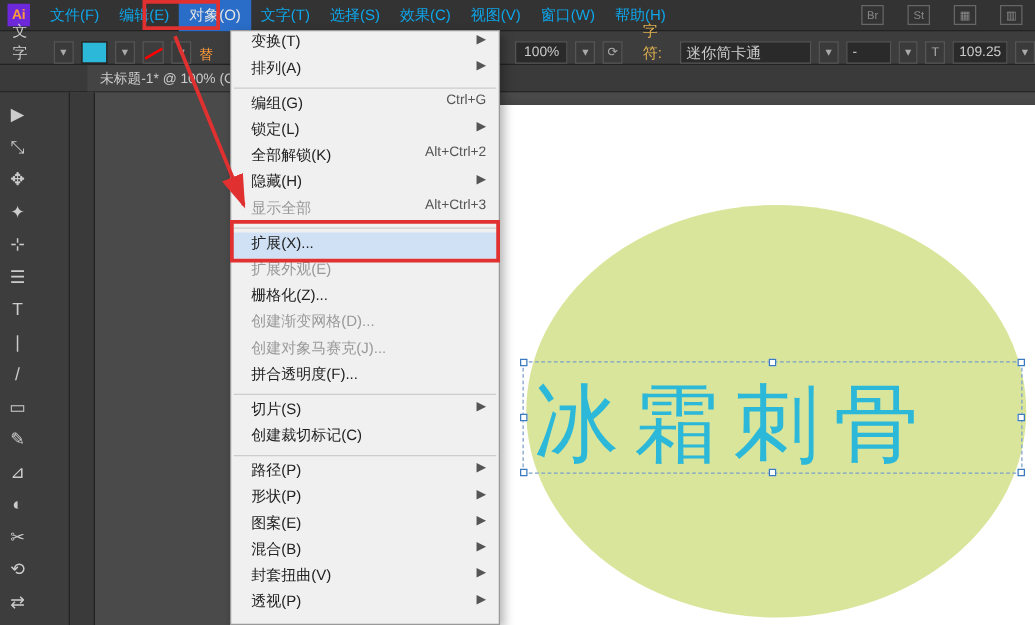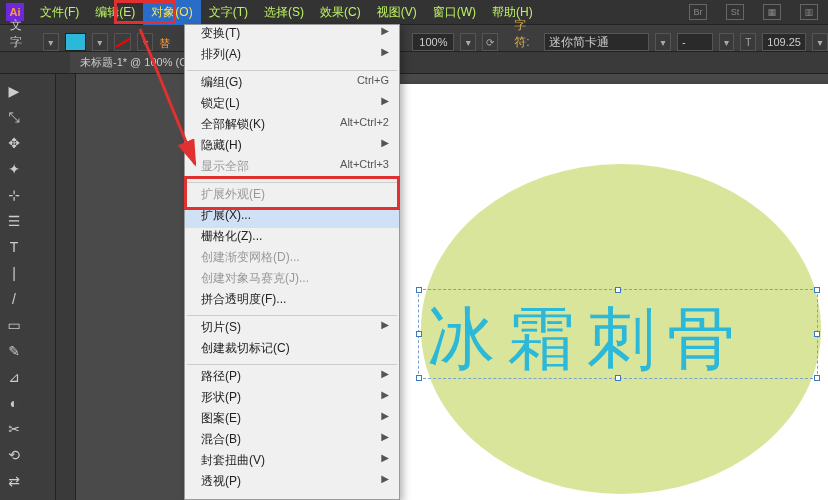--- a/index.html
+++ b/index.html
@@ -1,20 +1,20 @@
 <!DOCTYPE html>
 <html><head>
 <meta charset="utf-8">
 <style>
 *{margin:0;padding:0;box-sizing:border-box;font-family:"Microsoft YaHei",SimSun,sans-serif;font-size:12px;user-select:none}
 body{width:828px;height:500px;background:#4a4a4a;overflow:hidden;position:relative}
 .menubar{height:24px;background:#333;display:flex;align-items:center;padding-left:6px}
 .ai-logo{width:18px;height:18px;background:#6d28d9;display:flex;align-items:center;justify-content:center;color:#ff9a3a;font-size:11px;font-weight:bold;margin-right:8px}
-.menu-item{color:#bef264;padding:4px 8px;cursor:default}
-.menu-item.active{background:#2a6dc8;color:#fde047}
+.menu-item{color:#0ea5e9;padding:4px 8px;cursor:default}
+.menu-item.active{background:#2a6dc8;color:#e5e5e5}
 .menu-right{margin-left:auto;display:flex;gap:19px;padding-right:10px}
 .menu-right-icon{width:18px;height:16px;border:1px solid #666;display:flex;align-items:center;justify-content:center;color:#888;font-size:9px}
 .toolbar{height:28px;background:#3d3d3d;display:flex;align-items:flex-end;padding-left:10px;gap:6px;border-top:1px solid #222;border-bottom:1px solid #222}
 .toolbar-label{color:#ccc;margin-right:6px}
 .color-swatch{width:24px;height:18px;background:linear-gradient(#2bb8d9,#2bb8d9);border:1px solid #222}
 .toolbar-btn{width:18px;height:18px;border:1px solid #555;background:#3a3a3a;display:flex;align-items:center;justify-content:center;color:#aaa;font-size:10px}
 .diag-line{width:20px;height:18px;position:relative;border:1px solid #555}
 .diag-line::after{content:"";position:absolute;top:50%;left:0;right:0;height:2px;background:red;transform:rotate(-30deg)}
 .replace-text{color:#ff9a3a;font-size:11px}
 .zoom-box{width:48px;height:18px;background:#2a2a2a;border:1px solid #555;color:#ccc;text-align:center;line-height:16px;font-size:11px}
@@ -157,25 +157,25 @@
     </div>
     <div class="dd-item">
       <span>隐藏(H)</span>
       <span class="arrow">▶</span>
     </div>
     <div class="dd-item disabled">
       <span>显示全部</span>
       <span class="shortcut">Alt+Ctrl+3</span>
     </div>
     <div class="dd-sep"></div>
-    <div class="dd-item disabled">
-      <span>扩展外观(E)</span>
-    </div>
     <div class="dd-item hover">
       <span>扩展(X)...</span>
+    </div>
+    <div class="dd-item disabled">
+      <span>扩展外观(E)</span>
     </div>
     <div class="dd-item">
       <span>栅格化(Z)...</span>
     </div>
     <div class="dd-item disabled">
       <span>创建渐变网格(D)...</span>
     </div>
     <div class="dd-item disabled">
       <span>创建对象马赛克(J)...</span>
     </div>

